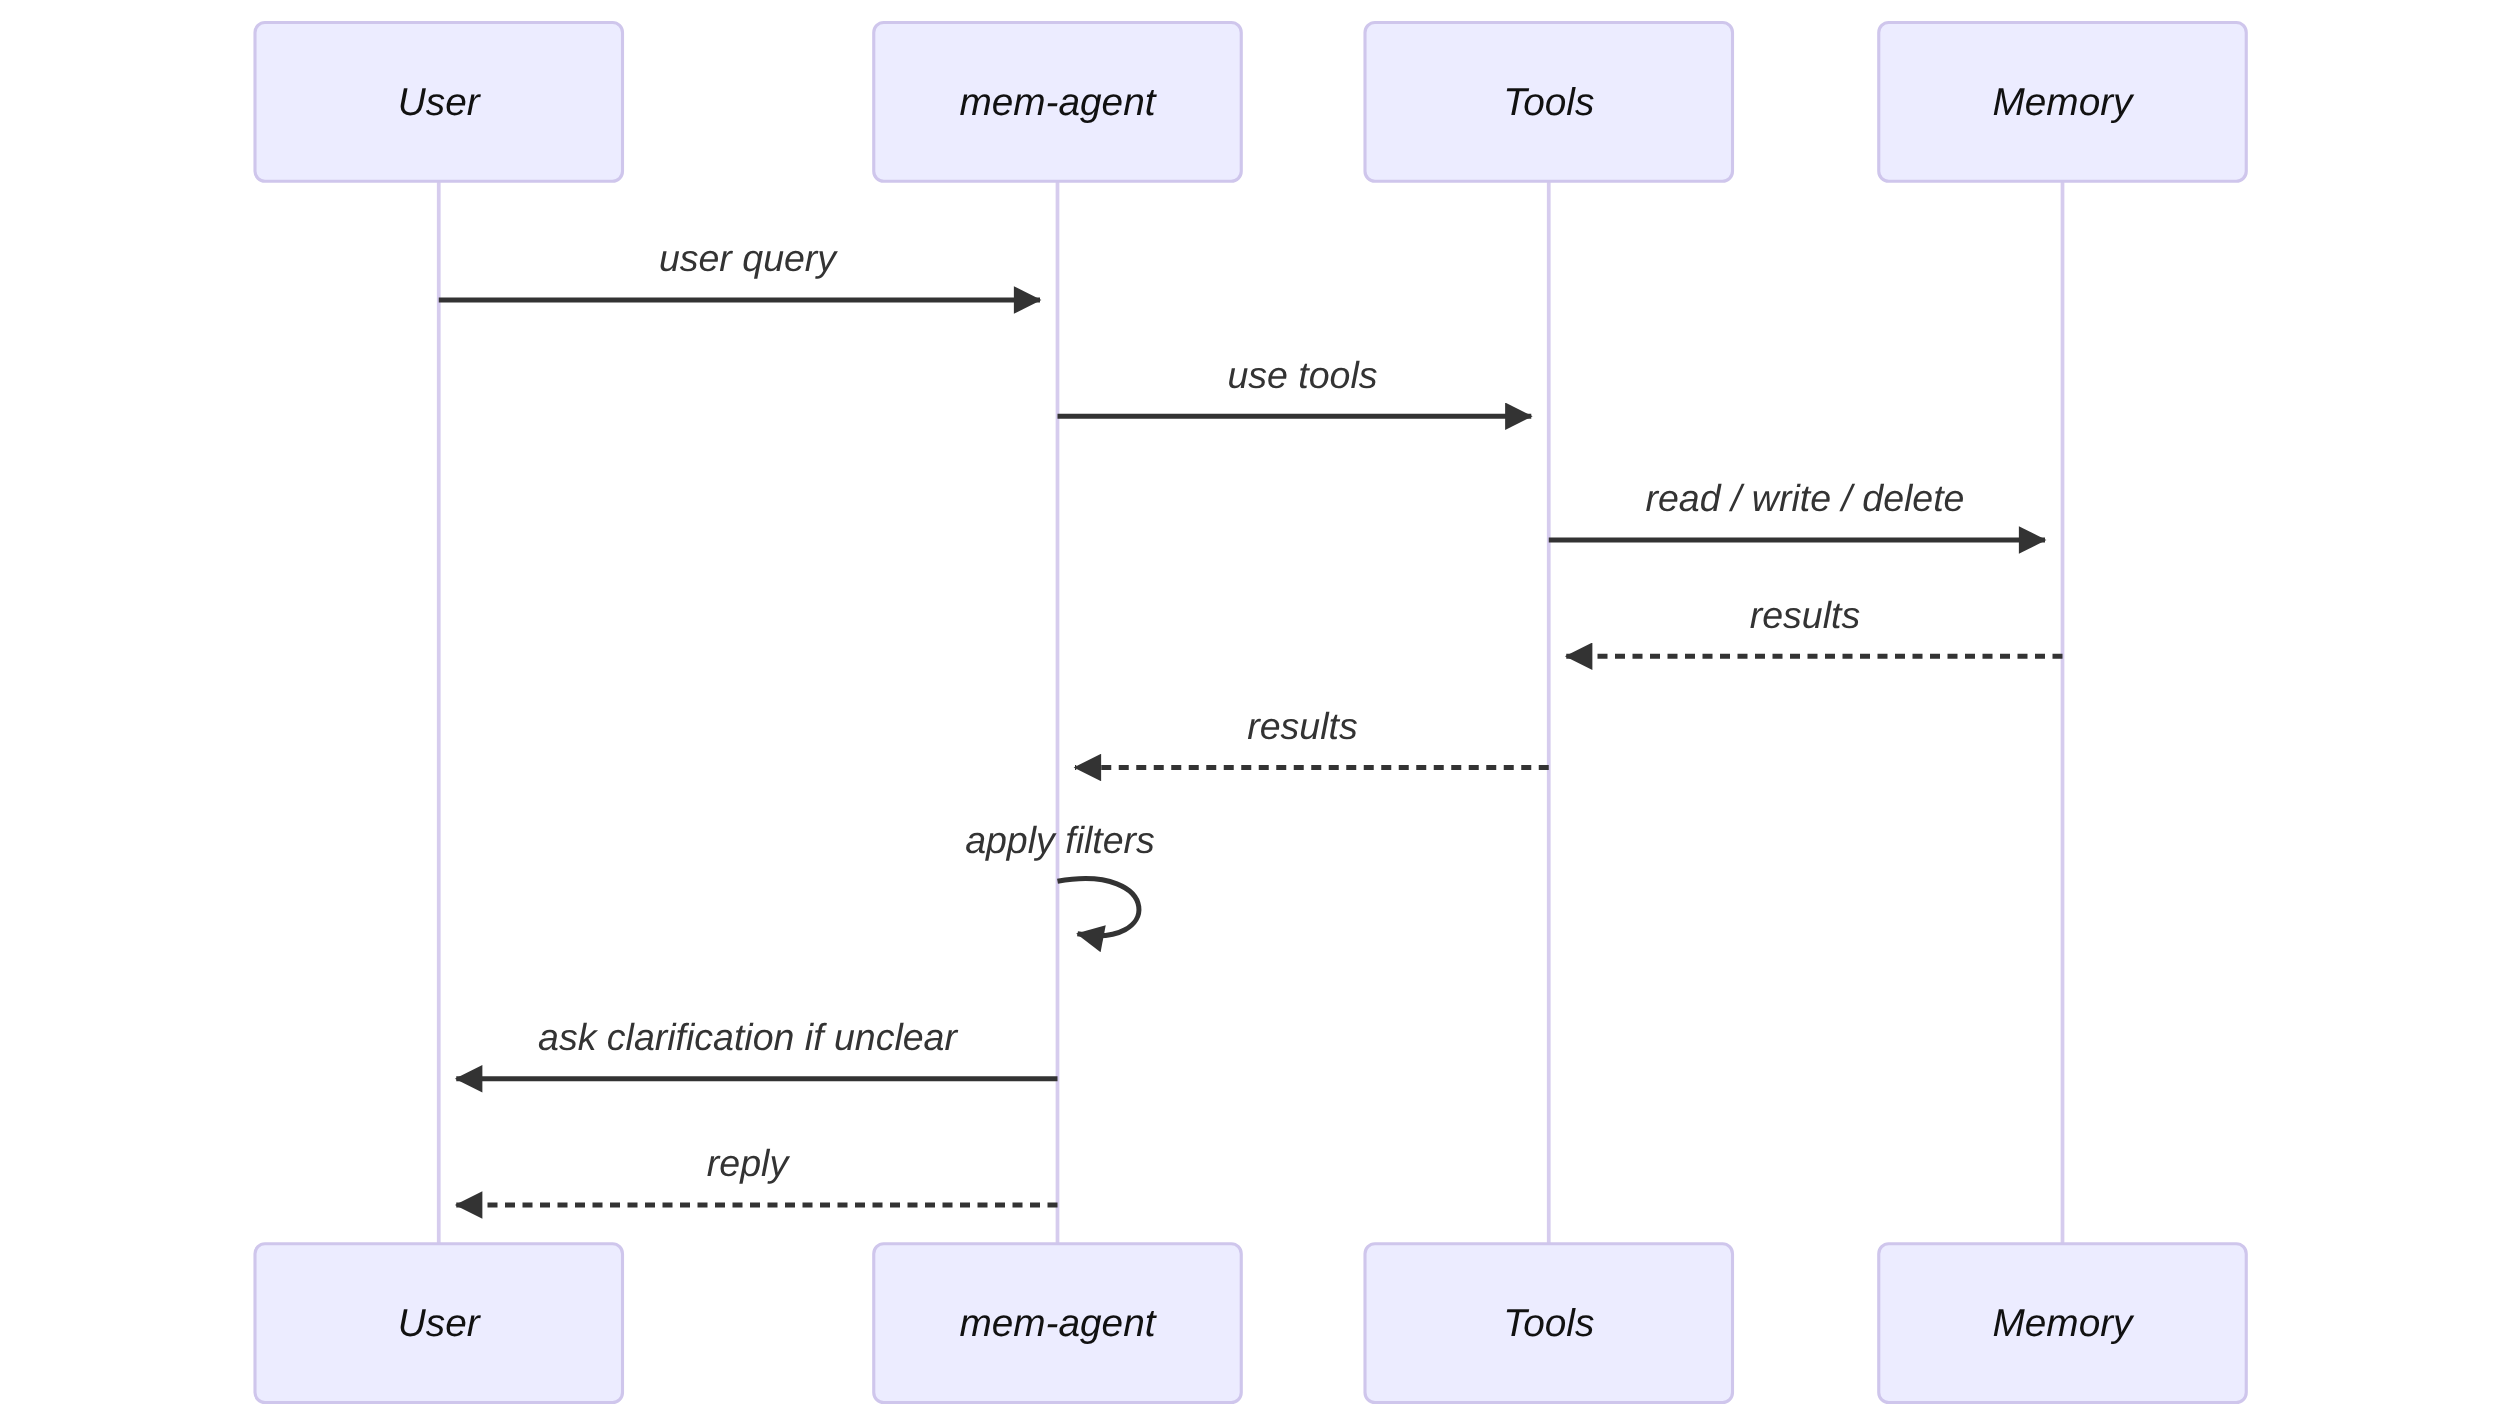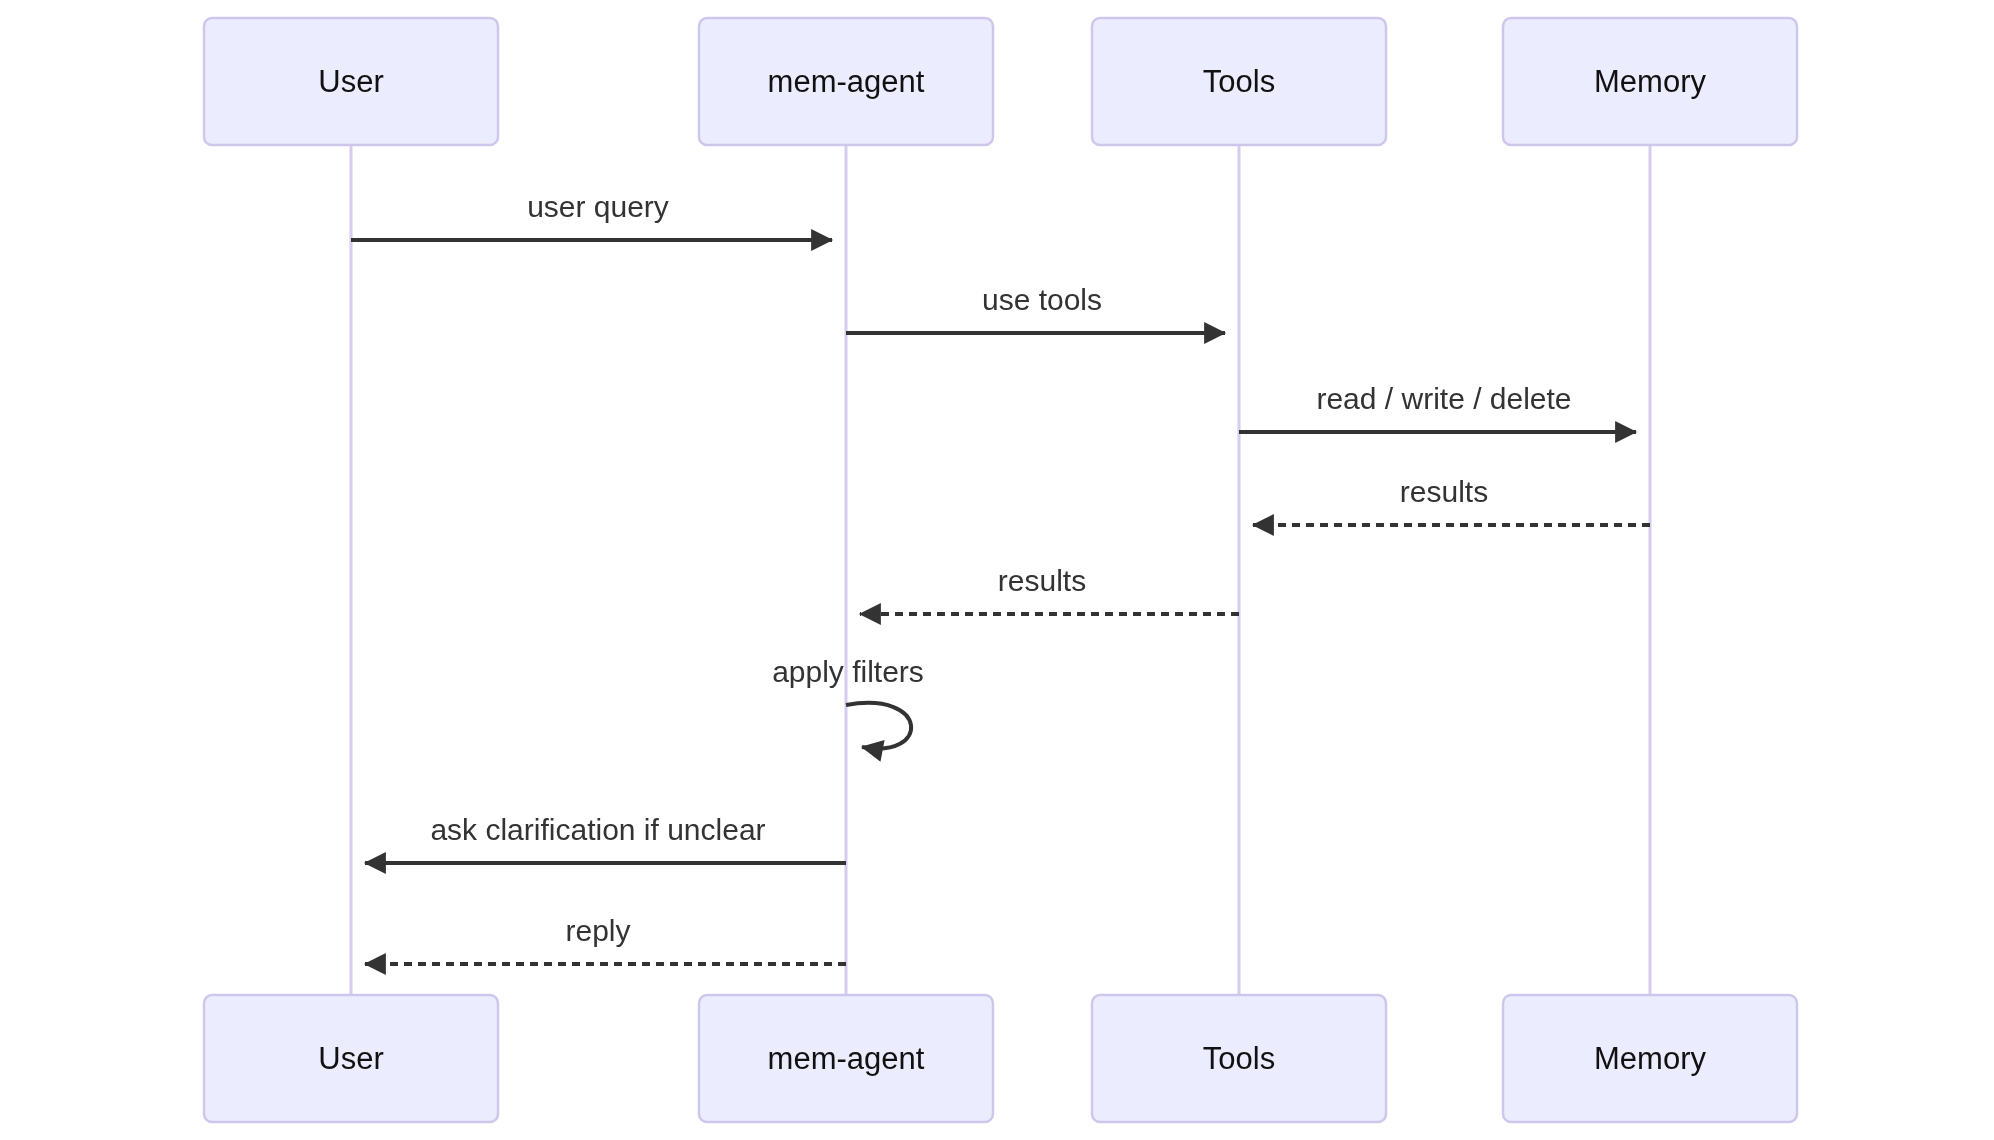--- a/index.html
+++ b/index.html
@@ -6,20 +6,21 @@
     margin: 0;
     padding: 0;
     background: #ffffff;
     width: 1994px;
     height: 1140px;
     overflow: hidden;
   }
   .diagram-wrap {
     width: 1994px;
     height: 1140px;
+    font-style: italic;
   }
   svg {
     display: block;
   }
   .actor-box {
     fill: #ECECFF;
     stroke: #CFC6EC;
     stroke-width: 2.5;
   }
   .actor-label {

